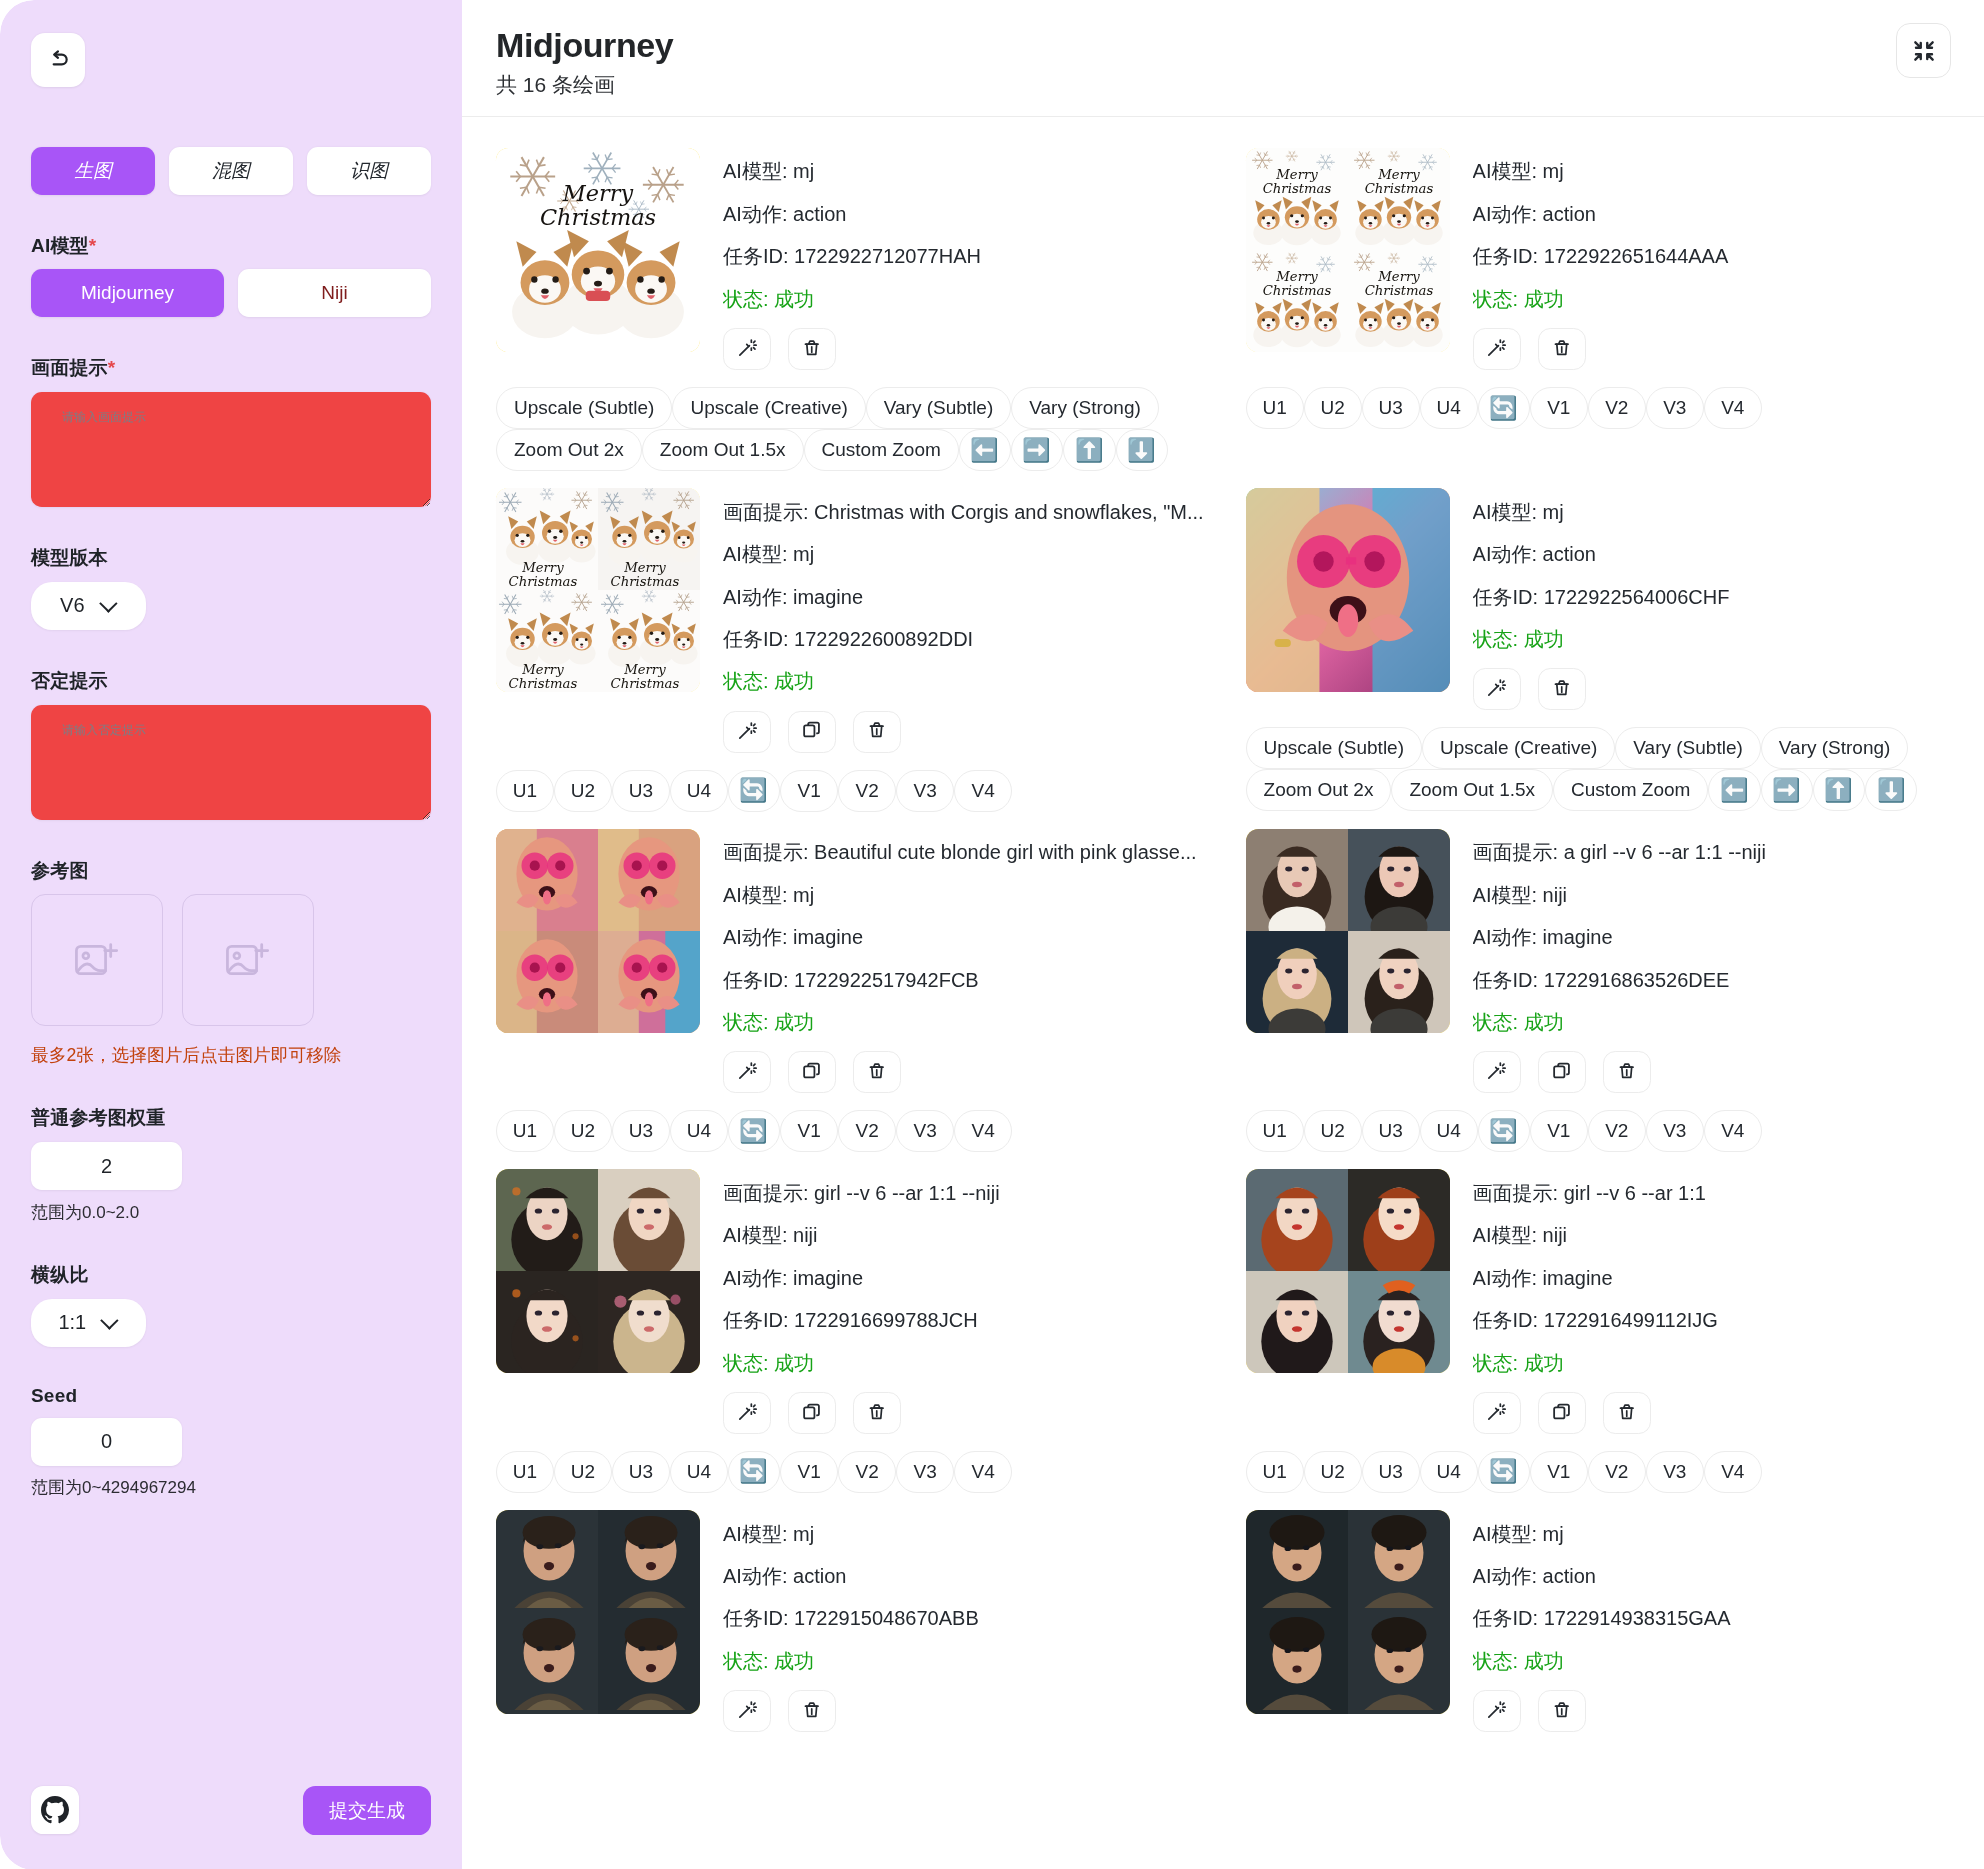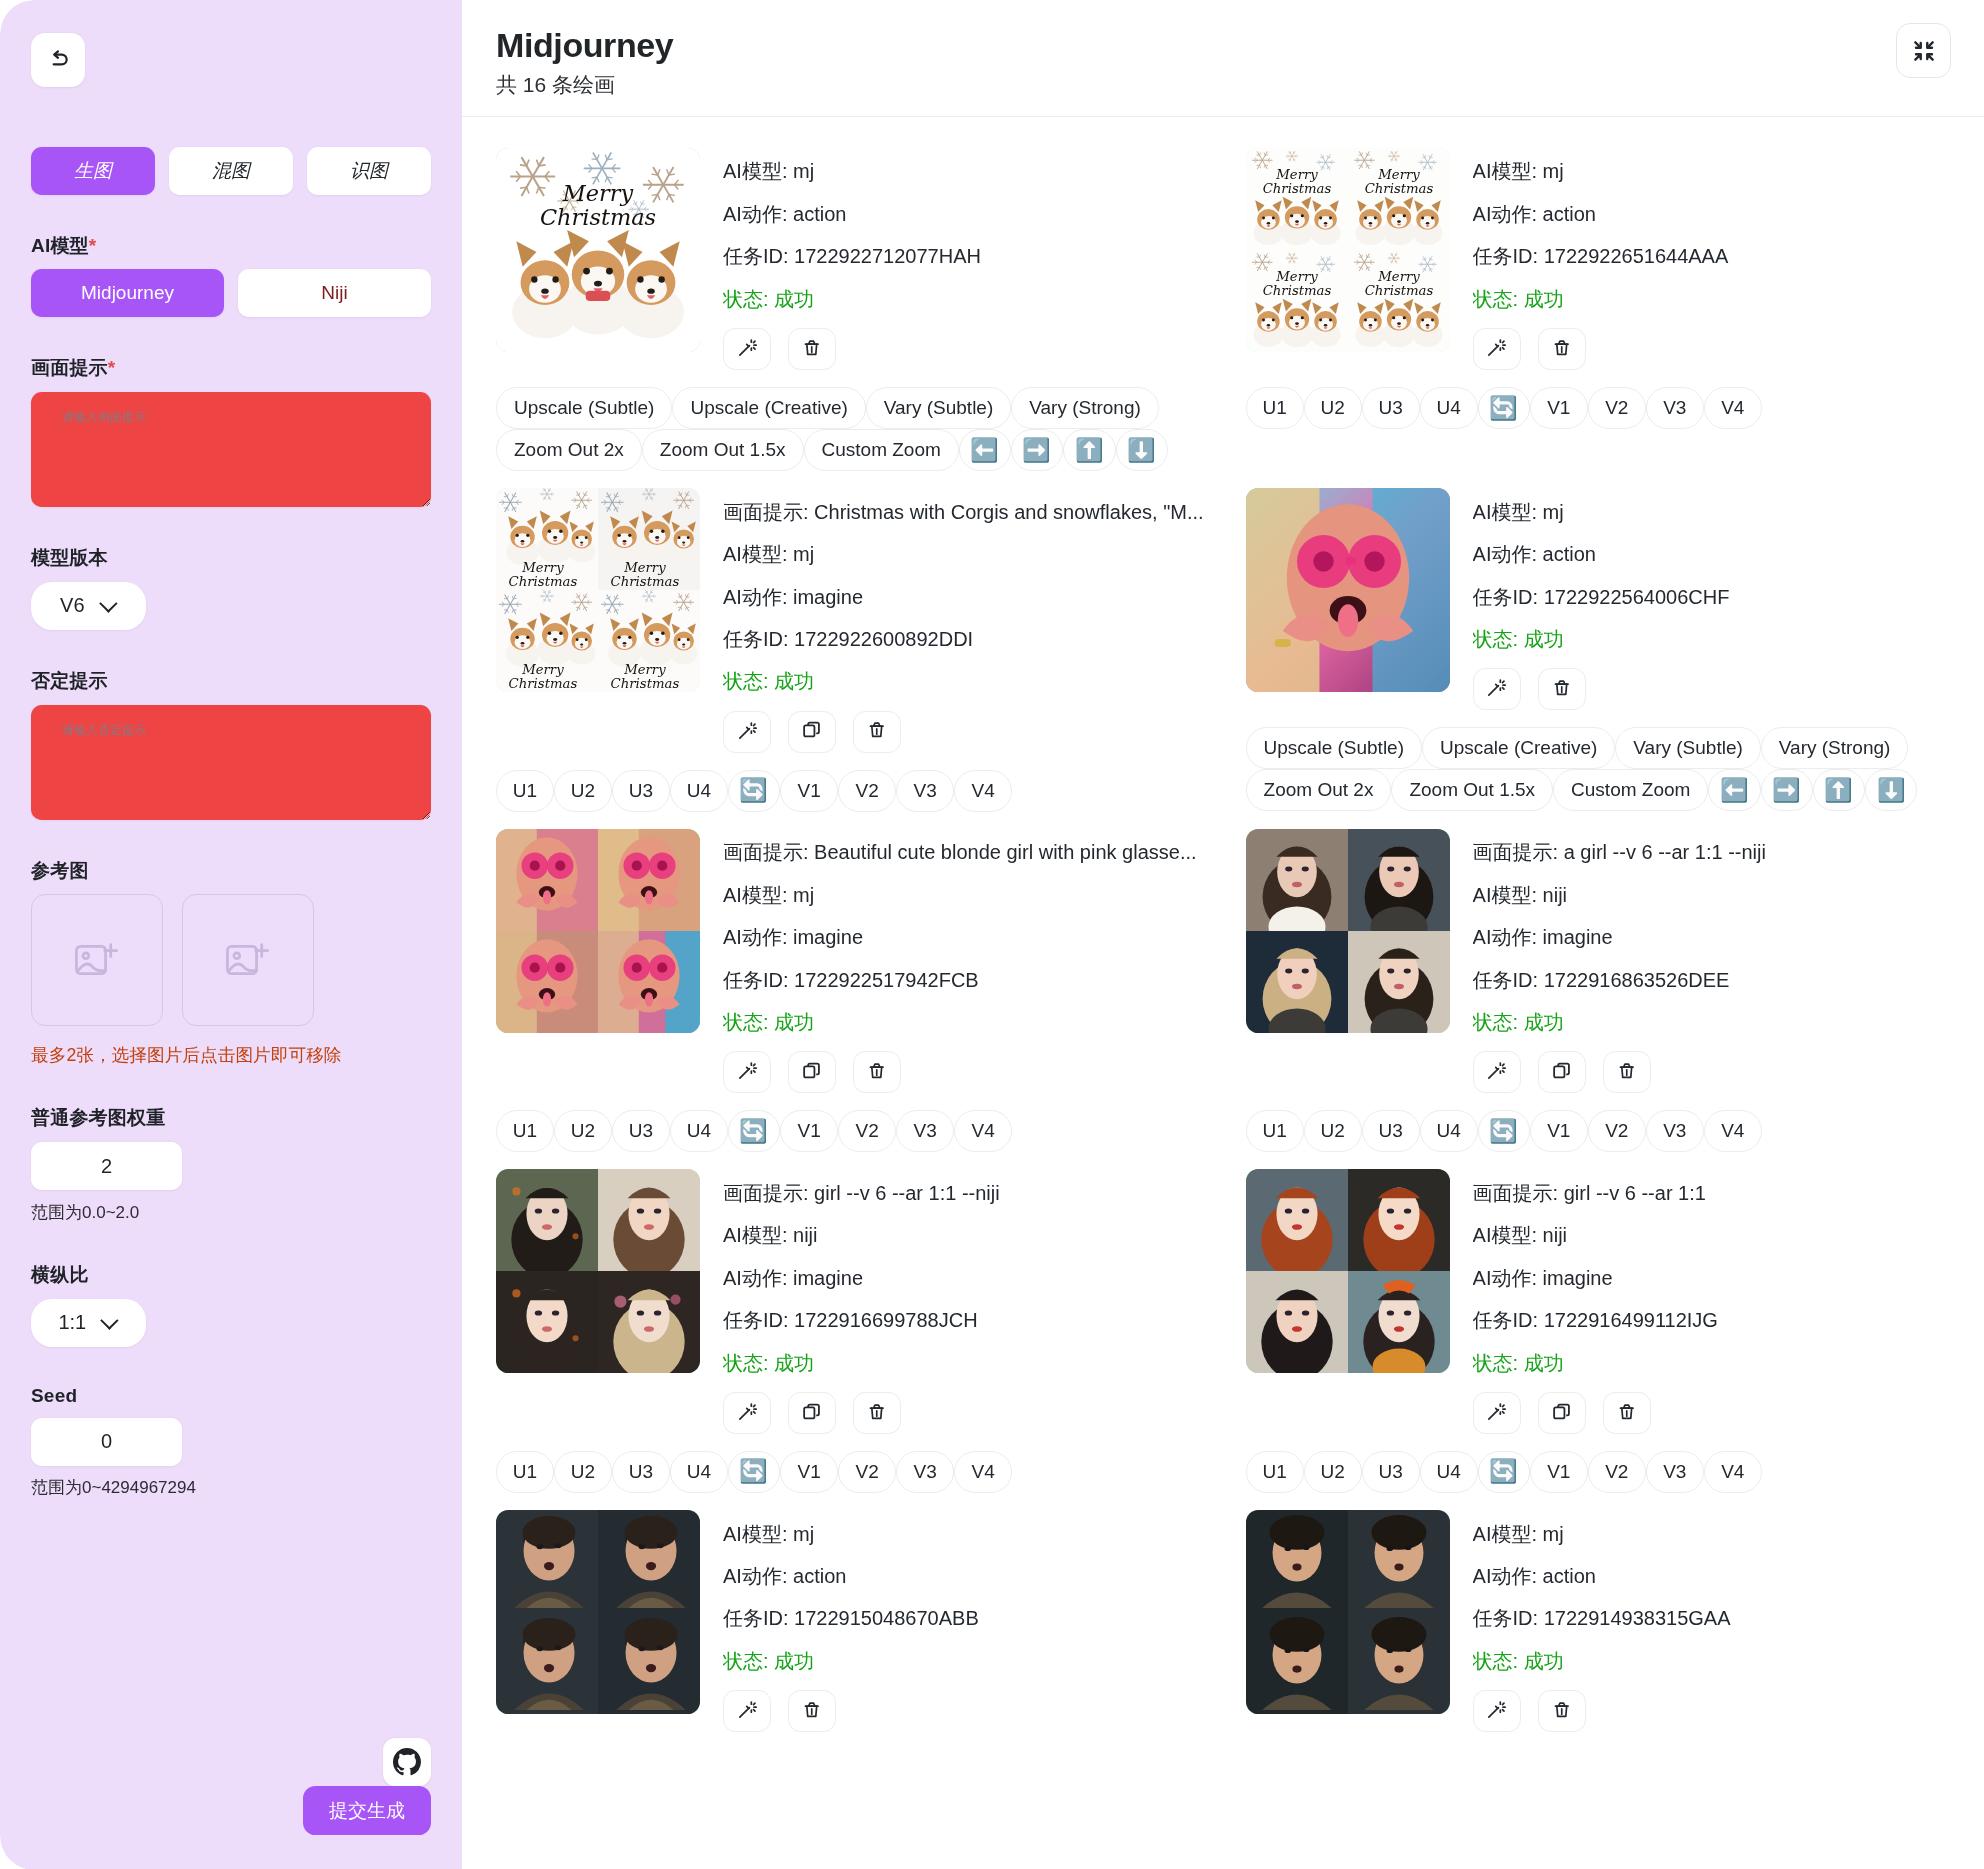--- a/index.html
+++ b/index.html
@@ -127,21 +127,21 @@
     text-align: center; font-size: 20px; color: #1f2328;
     font-family: "Liberation Sans", sans-serif;
     outline: none; box-shadow: 0 0.8px 2.3px rgba(0,0,0,0.06);
     display: block;
   }
   .range-note { font-size: 17px; color: #2c2c32; margin-top: 10.8px; }
 
   .sidebar-footer {
     position: absolute;
     left: 31px; right: 31px; bottom: 35px;
-    display: flex; align-items: flex-end; justify-content: space-between; flex-direction: column;
+    display: flex; align-items: flex-start; justify-content: space-between;
   }
   .gh-btn {
     width: 48px; height: 48px; background:#fff; border-radius: 12.3px;
     display:flex; align-items:center; justify-content:center;
     box-shadow: 0 0.8px 2.3px rgba(0,0,0,0.07); cursor:pointer;
   }
   .submit-btn {
     background: #a855f7; color: #fff;
     padding: 0 26px; height: 49px; border-radius: 12.3px;
     font-size: 19px; display: flex; align-items: center; justify-content: center;
@@ -187,21 +187,21 @@
     align-content: start;
     overflow: hidden;
   }
   .card { padding-top: 9.2px; padding-bottom: 7.7px; }
   .card-top { display: flex; gap: 23px; }
   .thumb {
     width: 204px; height: 204px;
     border-radius: 12.3px;
     flex: 0 0 204px;
     overflow: hidden;
-    background: #86efac;
+    background: #fde047;
     position: relative;
   }
   .thumb svg { display:block; width:100%; height:100%; }
   .meta { flex: 1 1 auto; min-width: 0; padding-top: 10.8px; }
   .meta-line {
     font-size: 20px;
     color: #24292f;
     margin-bottom: 15.4px;
     white-space: nowrap;
     overflow: hidden;

